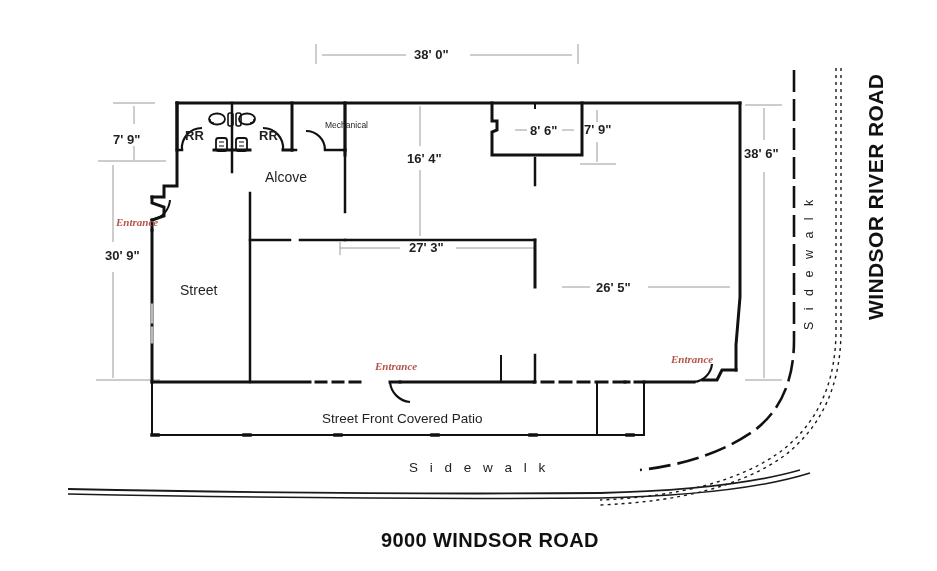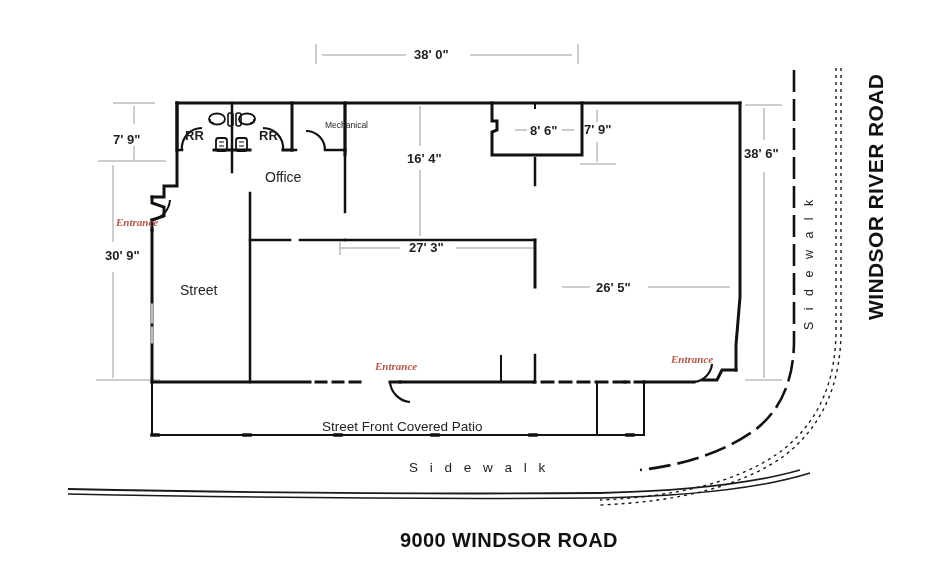--- a/index.html
+++ b/index.html
@@ -273,33 +273,33 @@
   <div class="lbl lbl-dim" style="left:584px; top:123px;">7' 9"</div>
 
   <div class="lbl lbl-dim" style="left:744px; top:147px;">38' 6"</div>
 
   <div class="lbl lbl-rr" style="left:185px; top:113px;">RR</div>
 
   <div class="lbl lbl-rr" style="left:259px; top:113px;">RR</div>
 
   <div class="lbl lbl-room-sm" style="left:298px; top:121px;padding-left:27px;">Mechanical</div>
 
-  <div class="lbl lbl-room" style="left:265px; top:170px;">Office</div>
+  <div class="lbl lbl-room" style="left:265px; top:170px;">Alcove</div>
 
   <div class="lbl lbl-room" style="left:180px; top:283px;">Street</div>
 
   <div class="lbl lbl-entrance" style="left:116px; top:217px;">Entrance</div>
 
   <div class="lbl lbl-entrance" style="left:375px; top:361px;">Entrance</div>
 
   <div class="lbl lbl-entrance" style="left:671px; top:354px;">Entrance</div>
 
-  <div class="lbl lbl-patio" style="left:322px; top:412px;margin-top:8px;">Street Front Covered Patio</div>
+  <div class="lbl lbl-patio" style="left:322px; top:412px;">Street Front Covered Patio</div>
 
   <div class="lbl lbl-sidewalk-b" style="left:409px; top:461px;">S i d e w a l k</div>
 
   <div class="lbl lbl-sidewalk-r" style="left:803px; top:330px;">S i d e w a l k</div>
 
   <div class="lbl lbl-road-v" style="left:865px; top:320px;">WINDSOR RIVER ROAD</div>
 
-  <div class="lbl lbl-road-b" style="left:400px; top:530px;">9000 WINDSOR ROAD</div>
+  <div class="lbl lbl-road-b" style="left:381px; top:530px;">9000 WINDSOR ROAD</div>
 
 </div>
 
 </body></html>

